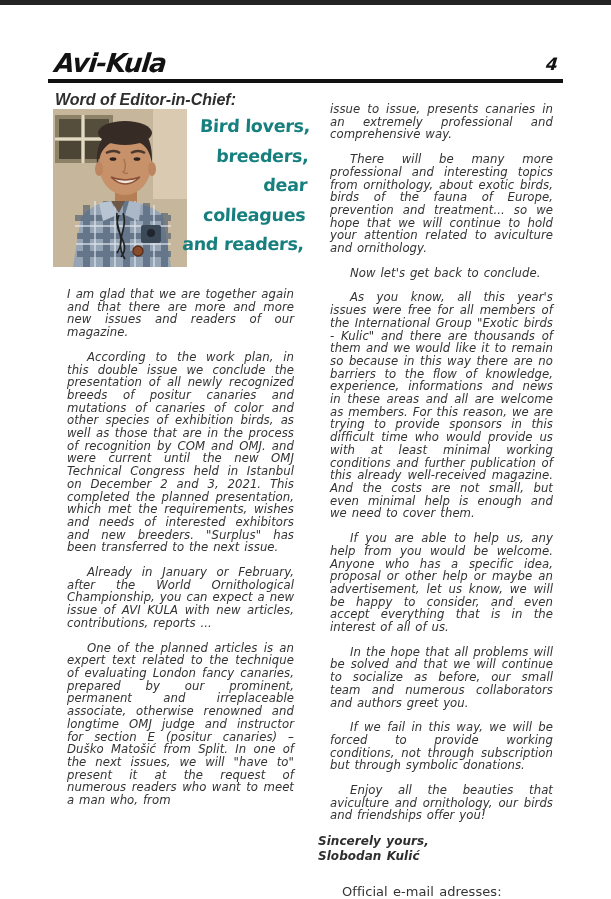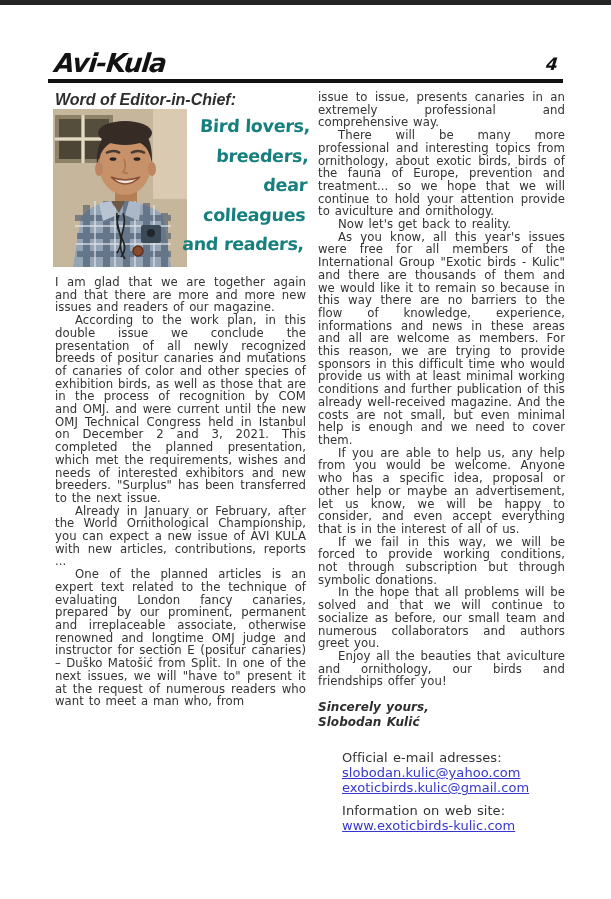--- a/index.html
+++ b/index.html
@@ -26,21 +26,21 @@
     position:absolute;left:53px;top:109px;width:134px;height:158px;overflow:hidden;
   }
   .photo svg{display:block;}
   .headline{
     position:absolute;left:150px;top:112px;width:157px;text-align:right;
     color:#17807f;font-weight:bold;font-size:17.5px;line-height:29.5px;
     letter-spacing:-0.3px;transform:skewX(-3deg);white-space:nowrap;
   }
   .col{position:absolute;font-size:11.7px;line-height:12.7px;color:#333;
     word-spacing:1.1px;letter-spacing:0.05px;}
-  .col p{margin:0;text-align:justify;}
+  .col p{margin:12px;text-align:justify;font-style:italic;}
   .col p.indent{text-indent:20px;}
   .col-left{left:55px;top:276px;width:251px;}
   .col-right{left:318px;top:91px;width:247px;}
   .signature{
     margin-top:12px;text-align:left;padding-right:2px;
     font-style:italic;font-weight:bold;font-size:12px;line-height:15px;color:#2e2e2e;
   }
   .contact{margin-top:20px;padding-left:24px;font-size:13px;line-height:15px;}
   .contact .label{color:#333;}
   .contact .weblabel{margin-top:8px;}
@@ -122,26 +122,26 @@
 
   <div class="col col-left">
     <p>I am glad that we are together again and that there are more and more new issues and readers of our magazine.</p>
     <p class="indent">According to the work plan, in this double issue we conclude the presentation of all newly recognized breeds of positur canaries and mutations of canaries of color and other species of exhibition birds, as well as those that are in the process of recognition by COM and OMJ. and were current until the new OMJ Technical Congress held in Istanbul on December 2 and 3, 2021. This completed the planned presentation, which met the requirements, wishes and needs of interested exhibitors and new breeders. "Surplus" has been transferred to the next issue.</p>
     <p class="indent">Already in January or February, after the World Ornithological Championship, you can expect a new issue of AVI KULA with new articles, contributions, reports ...</p>
     <p class="indent">One of the planned articles is an expert text related to the technique of evaluating London fancy canaries, prepared by our prominent, permanent and irreplaceable associate, otherwise renowned and longtime OMJ judge and instructor for section E (positur canaries) – Duško Matošić from Split. In one of the next issues, we will "have to" present it at the request of numerous readers who want to meet a man who, from</p>
   </div>
 
   <div class="col col-right">
     <p>issue to issue, presents canaries in an extremely professional and comprehensive way.</p>
-    <p class="indent">There will be many more professional and interesting topics from ornithology, about exotic birds, birds of the fauna of Europe, prevention and treatment... so we hope that we will continue to hold your attention provide to aviculture and ornithology.</p>
-    <p class="indent">Now let's get back to reality.</p>
+    <p class="indent">There will be many more professional and interesting topics from ornithology, about exotic birds, birds of the fauna of Europe, prevention and treatment... so we hope that we will continue to hold your attention related to aviculture and ornithology.</p>
+    <p class="indent">Now let's get back to conclude.</p>
     <p class="indent">As you know, all this year's issues were free for all members of the International Group "Exotic birds - Kulic" and there are thousands of them and we would like it to remain so because in this way there are no barriers to the flow of knowledge, experience, informations and news in these areas and all are welcome as members. For this reason, we are trying to provide sponsors in this difficult time who would provide us with at least minimal working conditions and further publication of this already well-received magazine. And the costs are not small, but even minimal help is enough and we need to cover them.</p>
     <p class="indent">If you are able to help us, any help from you would be welcome. Anyone who has a specific idea, proposal or other help or maybe an advertisement, let us know, we will be happy to consider, and even accept everything that is in the interest of all of us.</p>
+    <p class="indent">In the hope that all problems will be solved and that we will continue to socialize as before, our small team and numerous collaborators and authors greet you.</p>
     <p class="indent">If we fail in this way, we will be forced to provide working conditions, not through subscription but through symbolic donations.</p>
-    <p class="indent">In the hope that all problems will be solved and that we will continue to socialize as before, our small team and numerous collaborators and authors greet you.</p>
     <p class="indent">Enjoy all the beauties that aviculture and ornithology, our birds and friendships offer you!</p>
 
     <div class="signature">
       <div>Sincerely yours,</div>
       <div>Slobodan Kulić</div>
     </div>
 
     <div class="contact">
       <div class="label">Official e-mail adresses:</div>
       <div class="linkrow"><a href="#">slobodan.kulic@yahoo.com</a></div>

